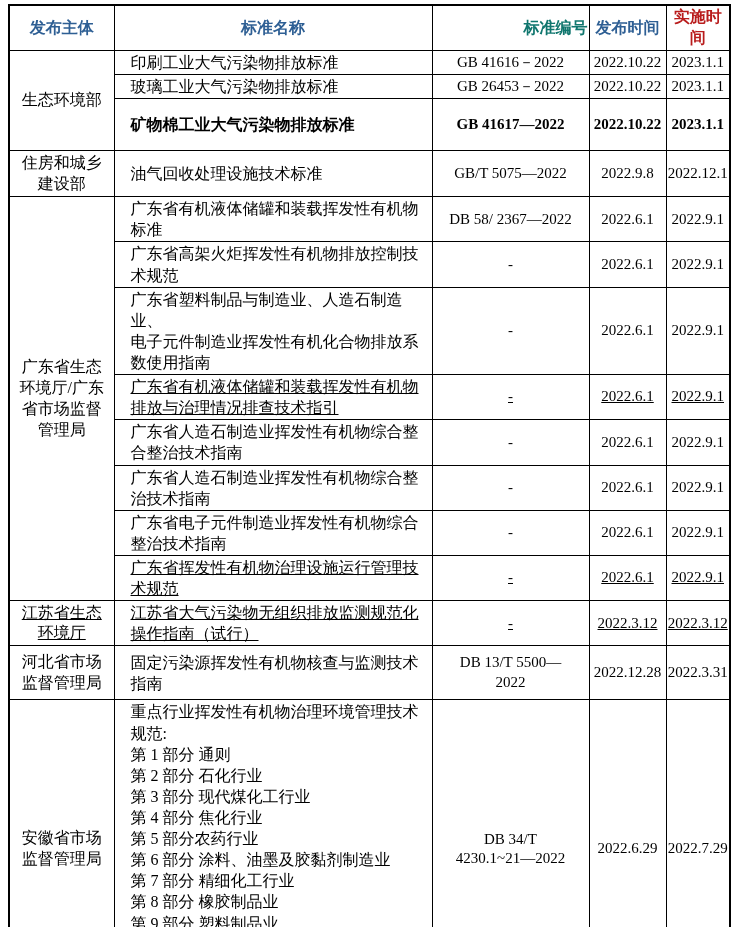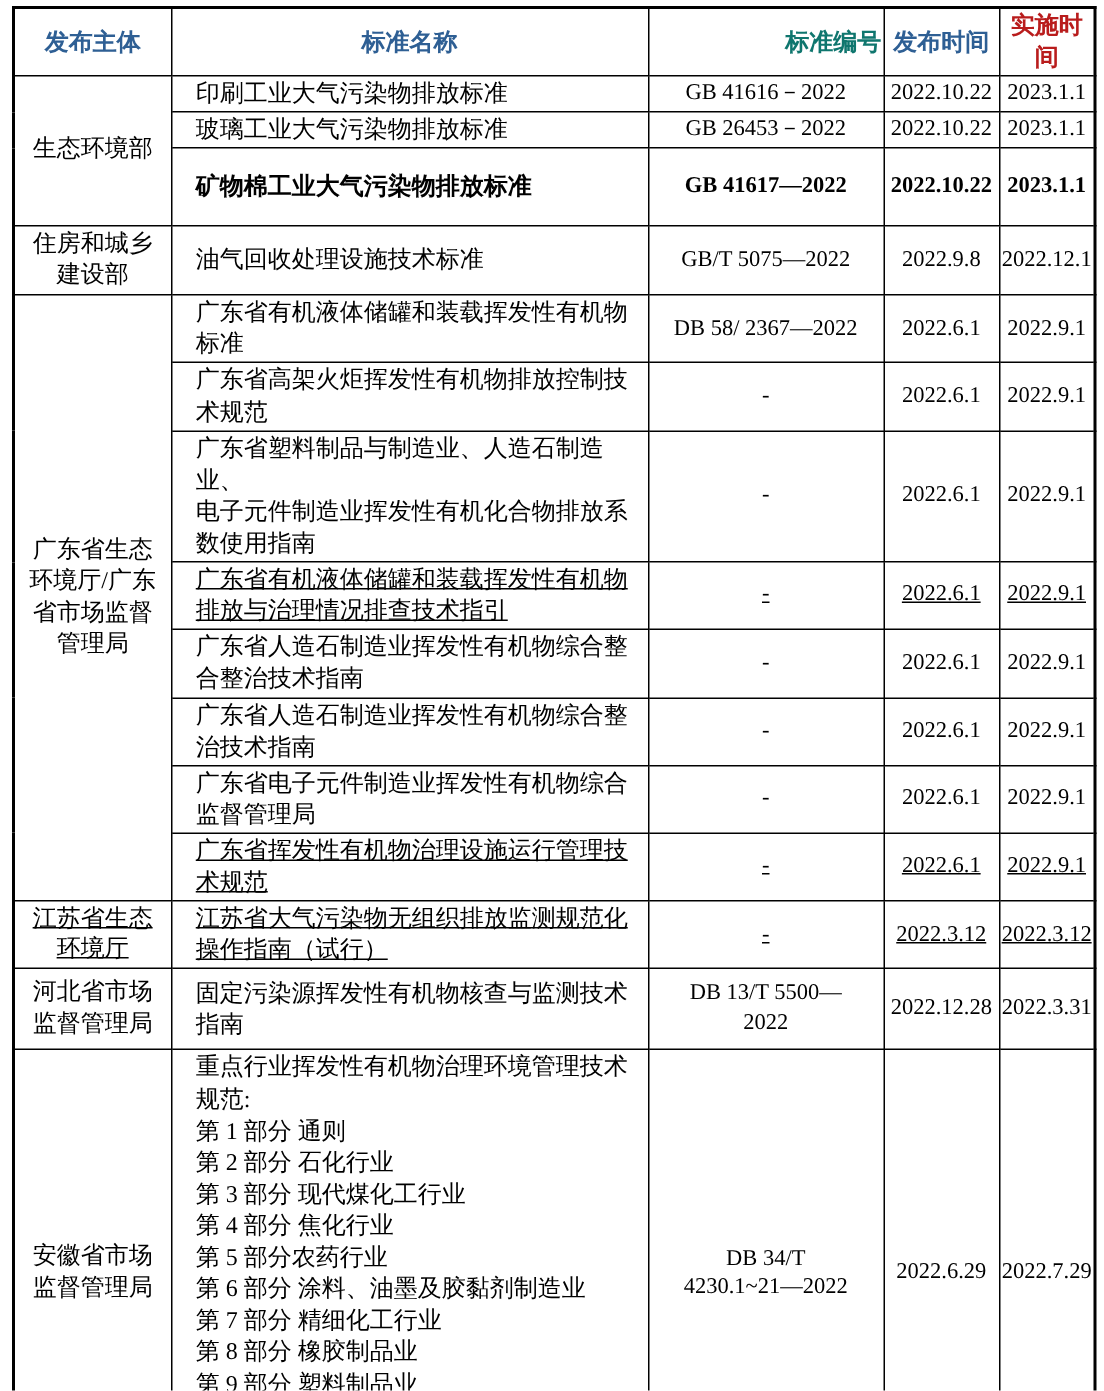--- a/index.html
+++ b/index.html
@@ -146,21 +146,21 @@
       </tr>
       <tr class="h42">
         <td class="name">广东省人造石制造业挥发性有机物综合整
 治技术指南</td>
         <td class="code">-</td>
         <td class="issued">2022.6.1</td>
         <td class="effective">2022.9.1</td>
       </tr>
       <tr class="h42">
         <td class="name">广东省电子元件制造业挥发性有机物综合
-监督管理局</td>
+整治技术指南</td>
         <td class="code">-</td>
         <td class="issued">2022.6.1</td>
         <td class="effective">2022.9.1</td>
       </tr>
       <tr class="h44">
         <td class="name">广东省挥发性有机物治理设施运行管理技
 术规范</td>
         <td class="code">-</td>
         <td class="issued">2022.6.1</td>
         <td class="effective">2022.9.1</td>

